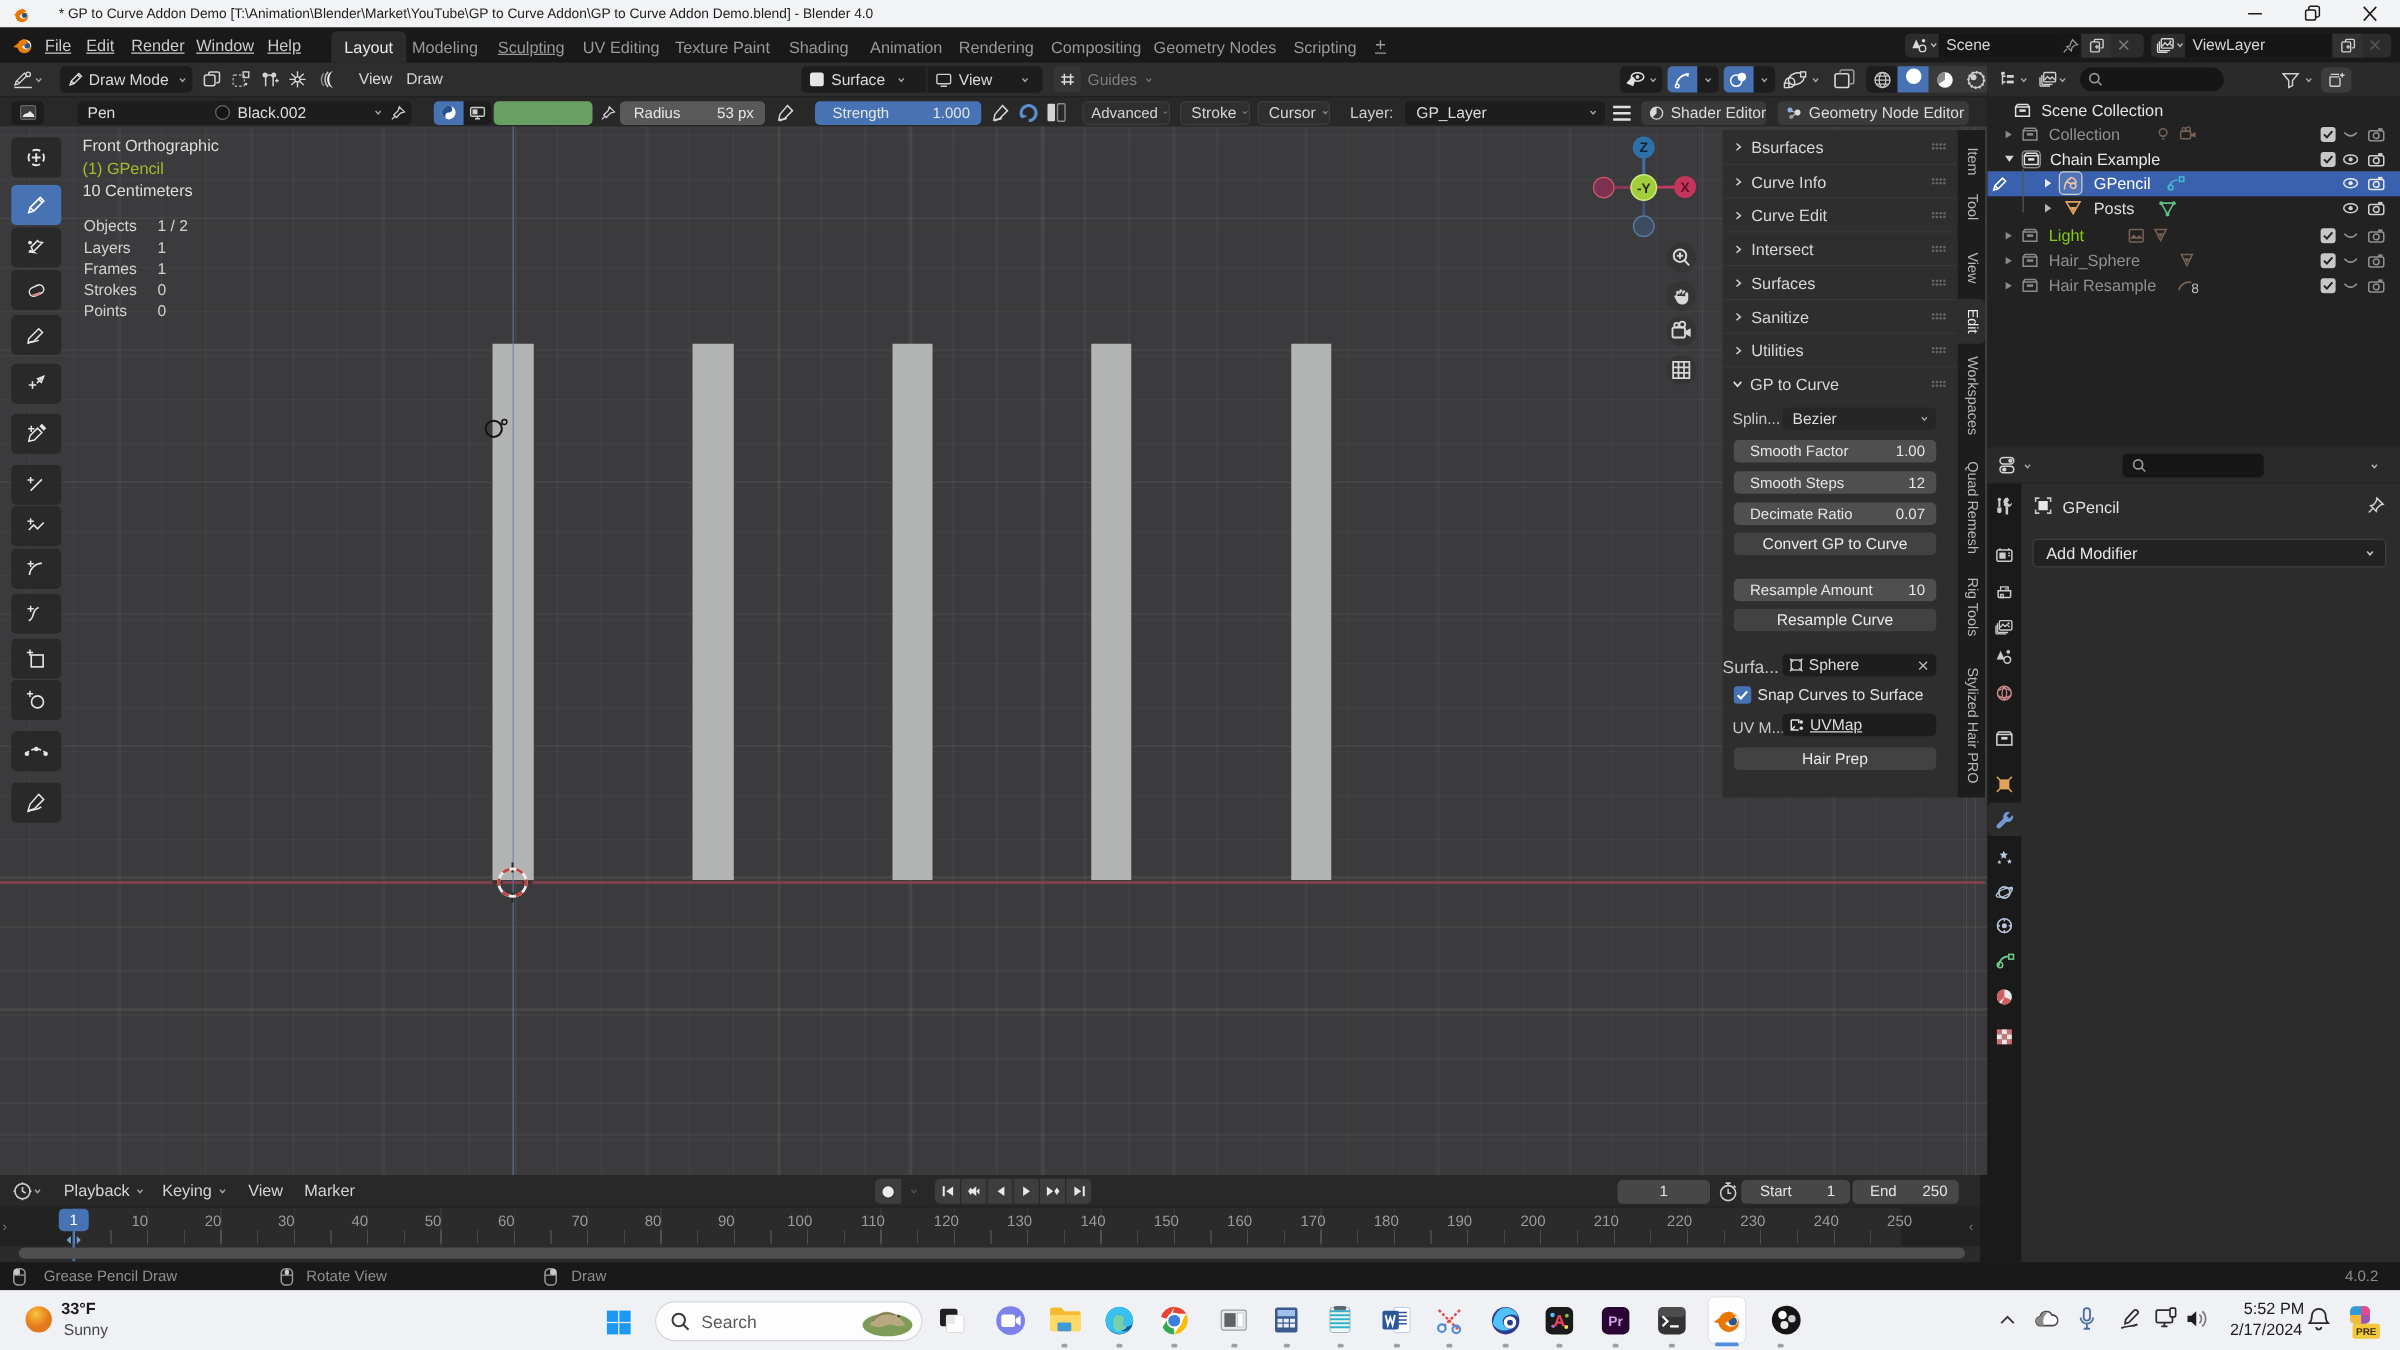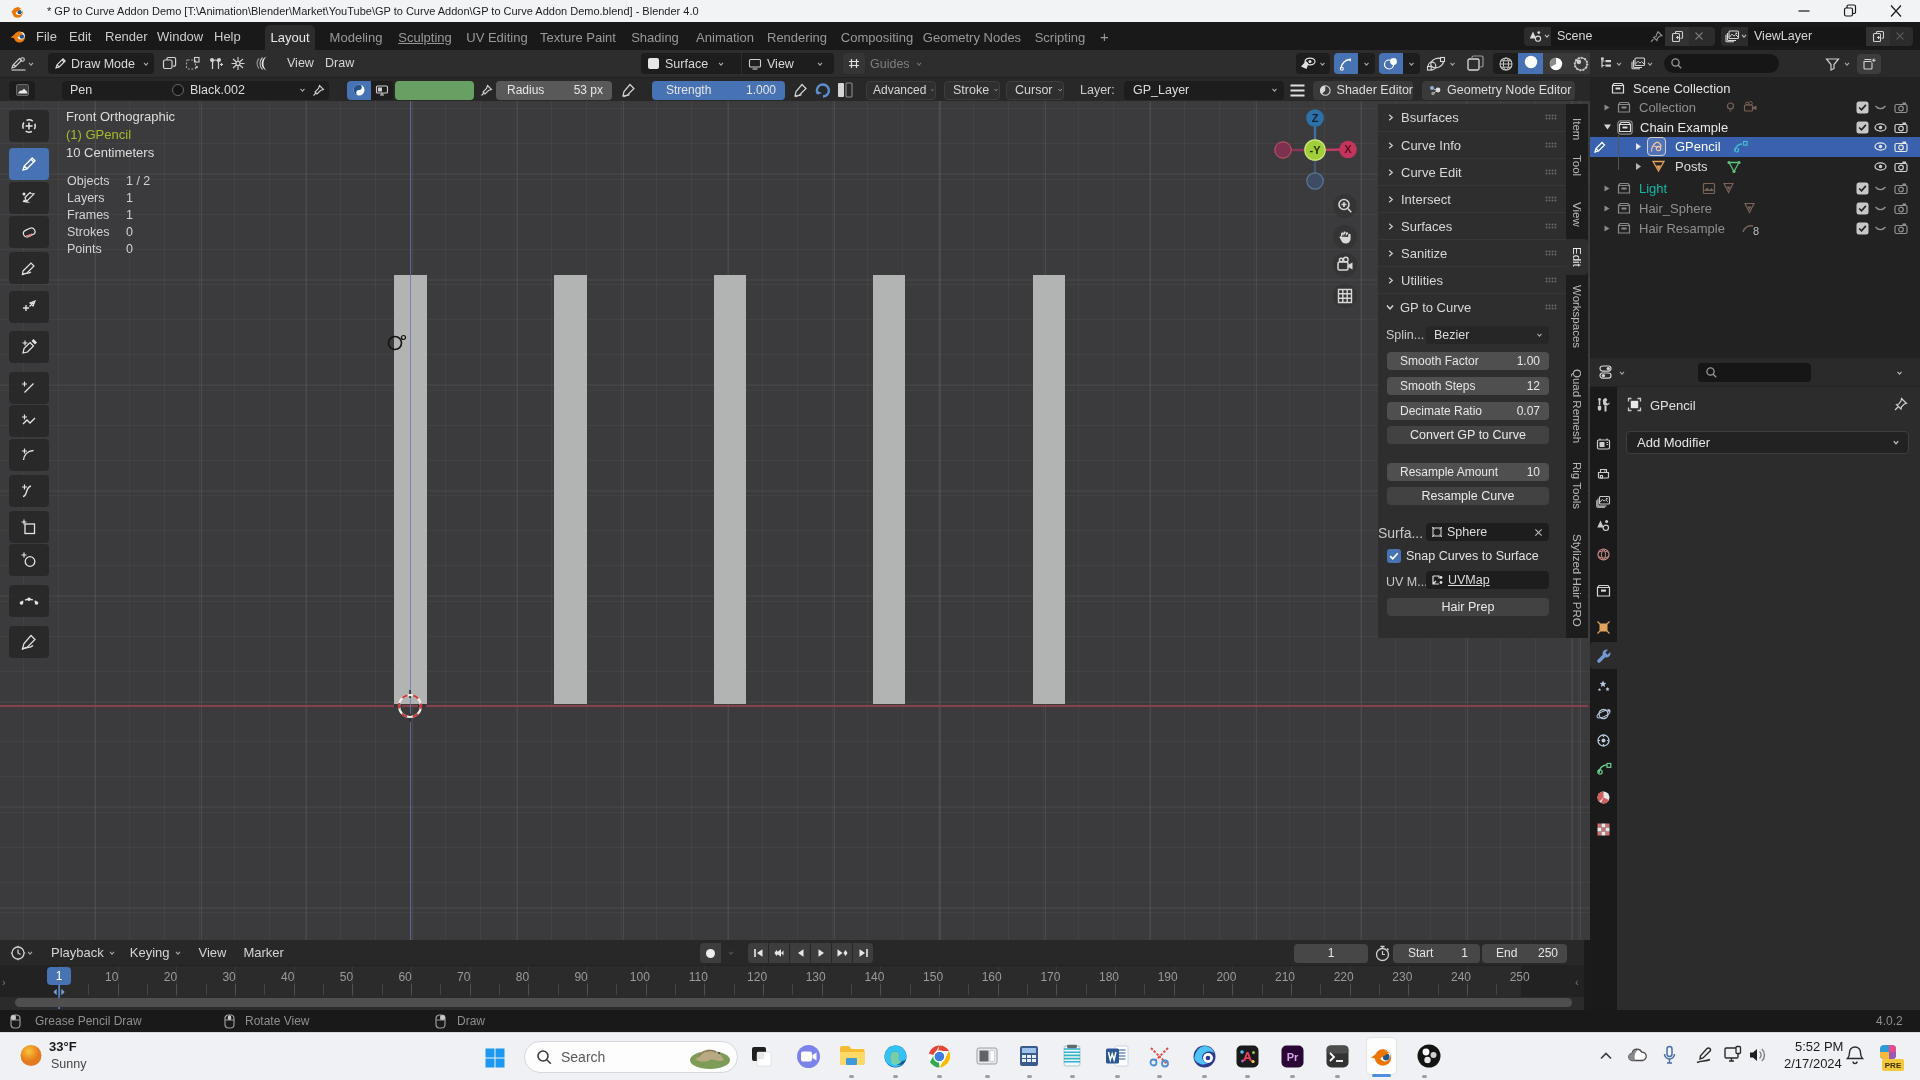--- a/index.html
+++ b/index.html
@@ -5,21 +5,21 @@
 *{margin:0;padding:0;box-sizing:border-box;font-family:"Liberation Sans",sans-serif;}
 html,body{width:1920px;height:1080px;overflow:hidden;background:#000;}
 .abs{position:absolute;}
 #stage{position:relative;width:1920px;height:1080px;background:#1b1b1b;}
 .row{display:flex;align-items:center;white-space:nowrap;}
 span{white-space:nowrap;}
 
 #titlebar{left:0;top:0;width:1920px;height:22px;background:#f2f3f5;color:#1c1c1c;font-size:11px;}
 
 #topbar{left:0;top:22px;width:1920px;height:28px;background:#191919;color:#c9c9c9;font-size:13px;}
-.menuitem{position:absolute;top:0;height:28px;display:flex;align-items:center;color:#cccccc;}
+.menuitem{position:absolute;top:0;height:28px;display:flex;align-items:center;color:#cccccc;text-decoration:underline;}
 .wstab{position:absolute;top:3px;height:25px;display:flex;align-items:center;justify-content:center;color:#999999;border-radius:5px 5px 0 0;}
 .wstab.active{background:#2c2c2c;color:#e8e8e8;}
 
 #vphead{left:0;top:50px;width:1590px;height:27px;background:#2d2d2d;}
 #toolhead{left:0;top:77px;width:1590px;height:24px;background:#282828;border-top:1px solid #212121;}
 
 #viewport{left:0;top:101px;width:1590px;height:839px;background:#3b3b3d;overflow:hidden;}
 #vpgrid{left:0;top:0;width:1590px;height:839px;
 background-image:
  repeating-linear-gradient(to right,rgba(255,255,255,0.035) 0 1px,transparent 1px 35.17px),
@@ -91,21 +91,21 @@
         <circle cx="10.5" cy="10" r="5.6" fill="#e87d0d"></circle>
         <circle cx="12" cy="8.8" r="3.7" fill="#fff"></circle>
         <circle cx="12.8" cy="9.5" r="2.3" fill="#265787"></circle>
         <path d="M1.5 10.5 L10 4.2 L14 6.6 L7 11.5 Z" fill="#e87d0d"></path>
       </svg>
     <span class="menuitem" style="left:36px;">File</span>
     <span class="menuitem" style="left:69px;">Edit</span>
     <span class="menuitem" style="left:105px;">Render</span>
     <span class="menuitem" style="left:157px;">Window</span>
     <span class="menuitem" style="left:214px;">Help</span>
-    <div class="wstab active" style="left:265px;width:50px;">Layout</div>
+    <div class="wstab active" style="left:265px;width:60px;">Layout</div>
     <div class="wstab" style="left:325px;width:62px;">Modeling</div>
     <div class="wstab" style="left:393px;width:64px;text-decoration:underline;">Sculpting</div>
     <div class="wstab" style="left:463px;width:68px;">UV Editing</div>
     <div class="wstab" style="left:537px;width:82px;">Texture Paint</div>
     <div class="wstab" style="left:625px;width:60px;">Shading</div>
     <div class="wstab" style="left:691px;width:68px;">Animation</div>
     <div class="wstab" style="left:763px;width:68px;">Rendering</div>
     <div class="wstab" style="left:837px;width:80px;">Compositing</div>
     <div class="wstab" style="left:921px;width:102px;">Geometry Nodes</div>
     <div class="wstab" style="left:1029px;width:62px;">Scripting</div>
@@ -912,21 +912,21 @@
       <svg class="abs" style="left:284px;" width="13" height="13" viewBox="0 0 13 13">
           <ellipse cx="6.5" cy="6.5" rx="5.5" ry="3.6" fill="none" stroke="#d0d0d0" stroke-width="1.2"></ellipse>
           <circle cx="6.5" cy="6.5" r="1.7" fill="#d0d0d0"></circle>
         </svg>
       <svg class="abs" style="left:304px;" width="14" height="13" viewBox="0 0 14 13">
           <rect x="1" y="3.5" width="12" height="8" rx="1.5" fill="none" stroke="#d0d0d0" stroke-width="1.2"></rect>
           <circle cx="7" cy="7.5" r="2.3" fill="none" stroke="#d0d0d0" stroke-width="1.2"></circle>
           <rect x="8.5" y="1.5" width="3.5" height="2" fill="#d0d0d0"></rect>
         </svg>
     </div>
-    <div class="orow" style="top:128px;color:#14b8a6;">
+    <div class="orow" style="top:128px;color:#84cc16;">
       <svg style="margin-left:13px;" width="8" height="9" viewBox="0 0 8 9">
           <path d="M1.5 1.5l5 3-5 3z" fill="#8a8a8a"></path>
         </svg>
       <svg style="margin-left:6px;opacity:.55;" width="14" height="13" viewBox="0 0 14 13">
           <path d="M1.5 3.5h11v7.5h-11zM1.5 3.5L3 1.5h8l1.5 2" fill="none" stroke="#e0e0e0" stroke-width="1.2"></path>
           <rect x="4.5" y="5.5" width="5" height="2" fill="#e0e0e0"></rect>
         </svg>
       <span style="margin-left:8px;">Light</span>
       <svg class="abs" style="left:112px;opacity:.5;" width="14" height="13" viewBox="0 0 14 13">
           <rect x="1.5" y="1.5" width="11" height="10" rx="1" fill="none" stroke="#cfa188" stroke-width="1.2"></rect>

